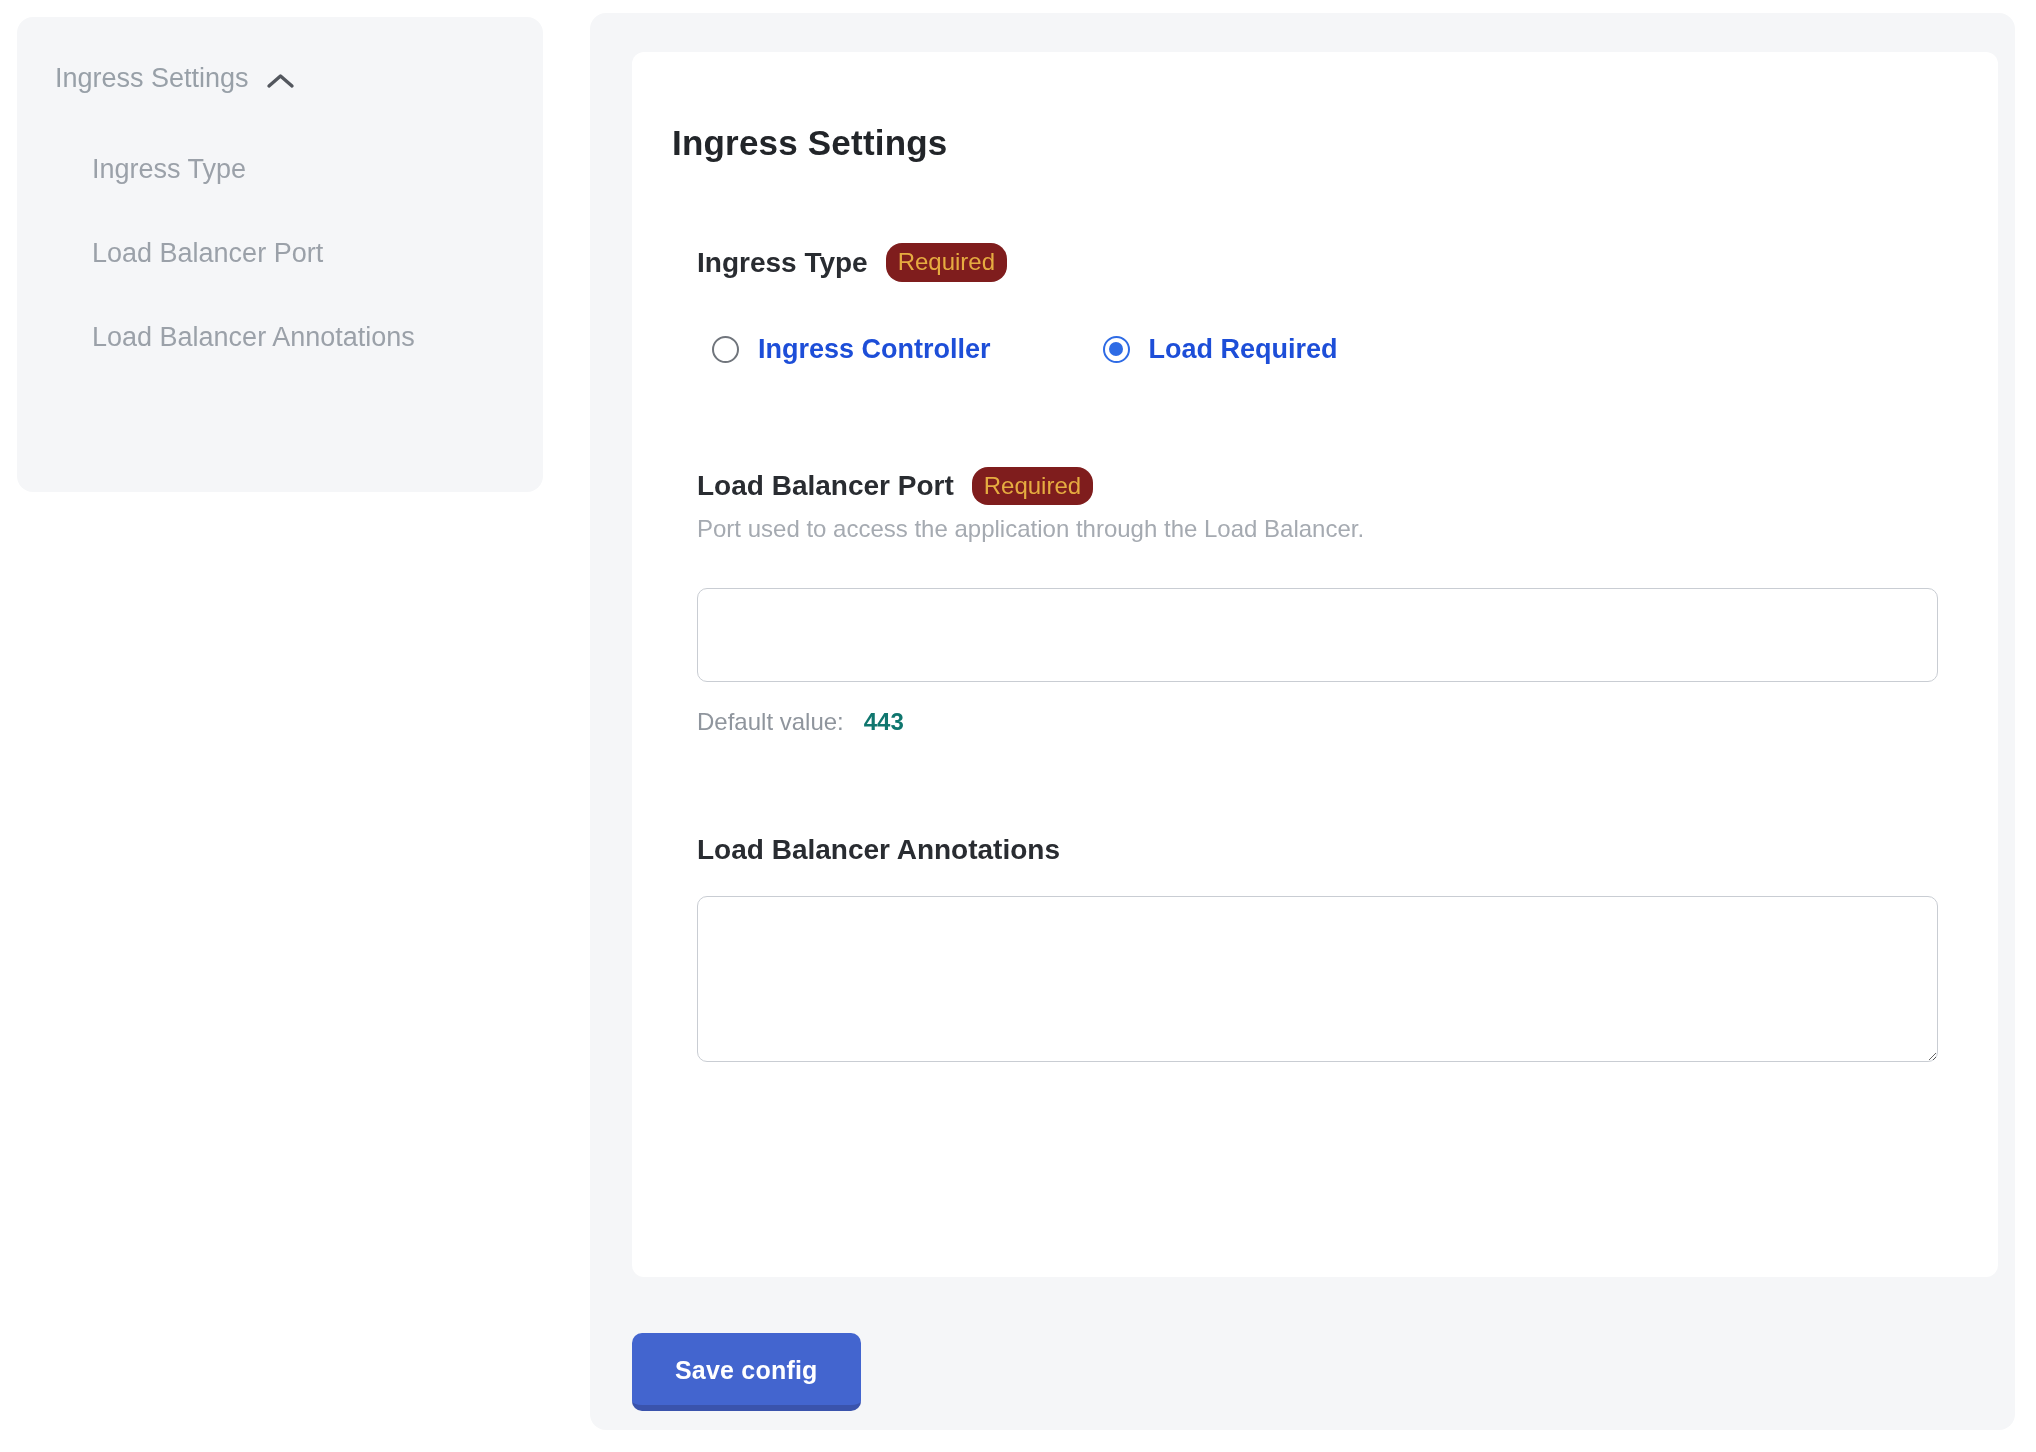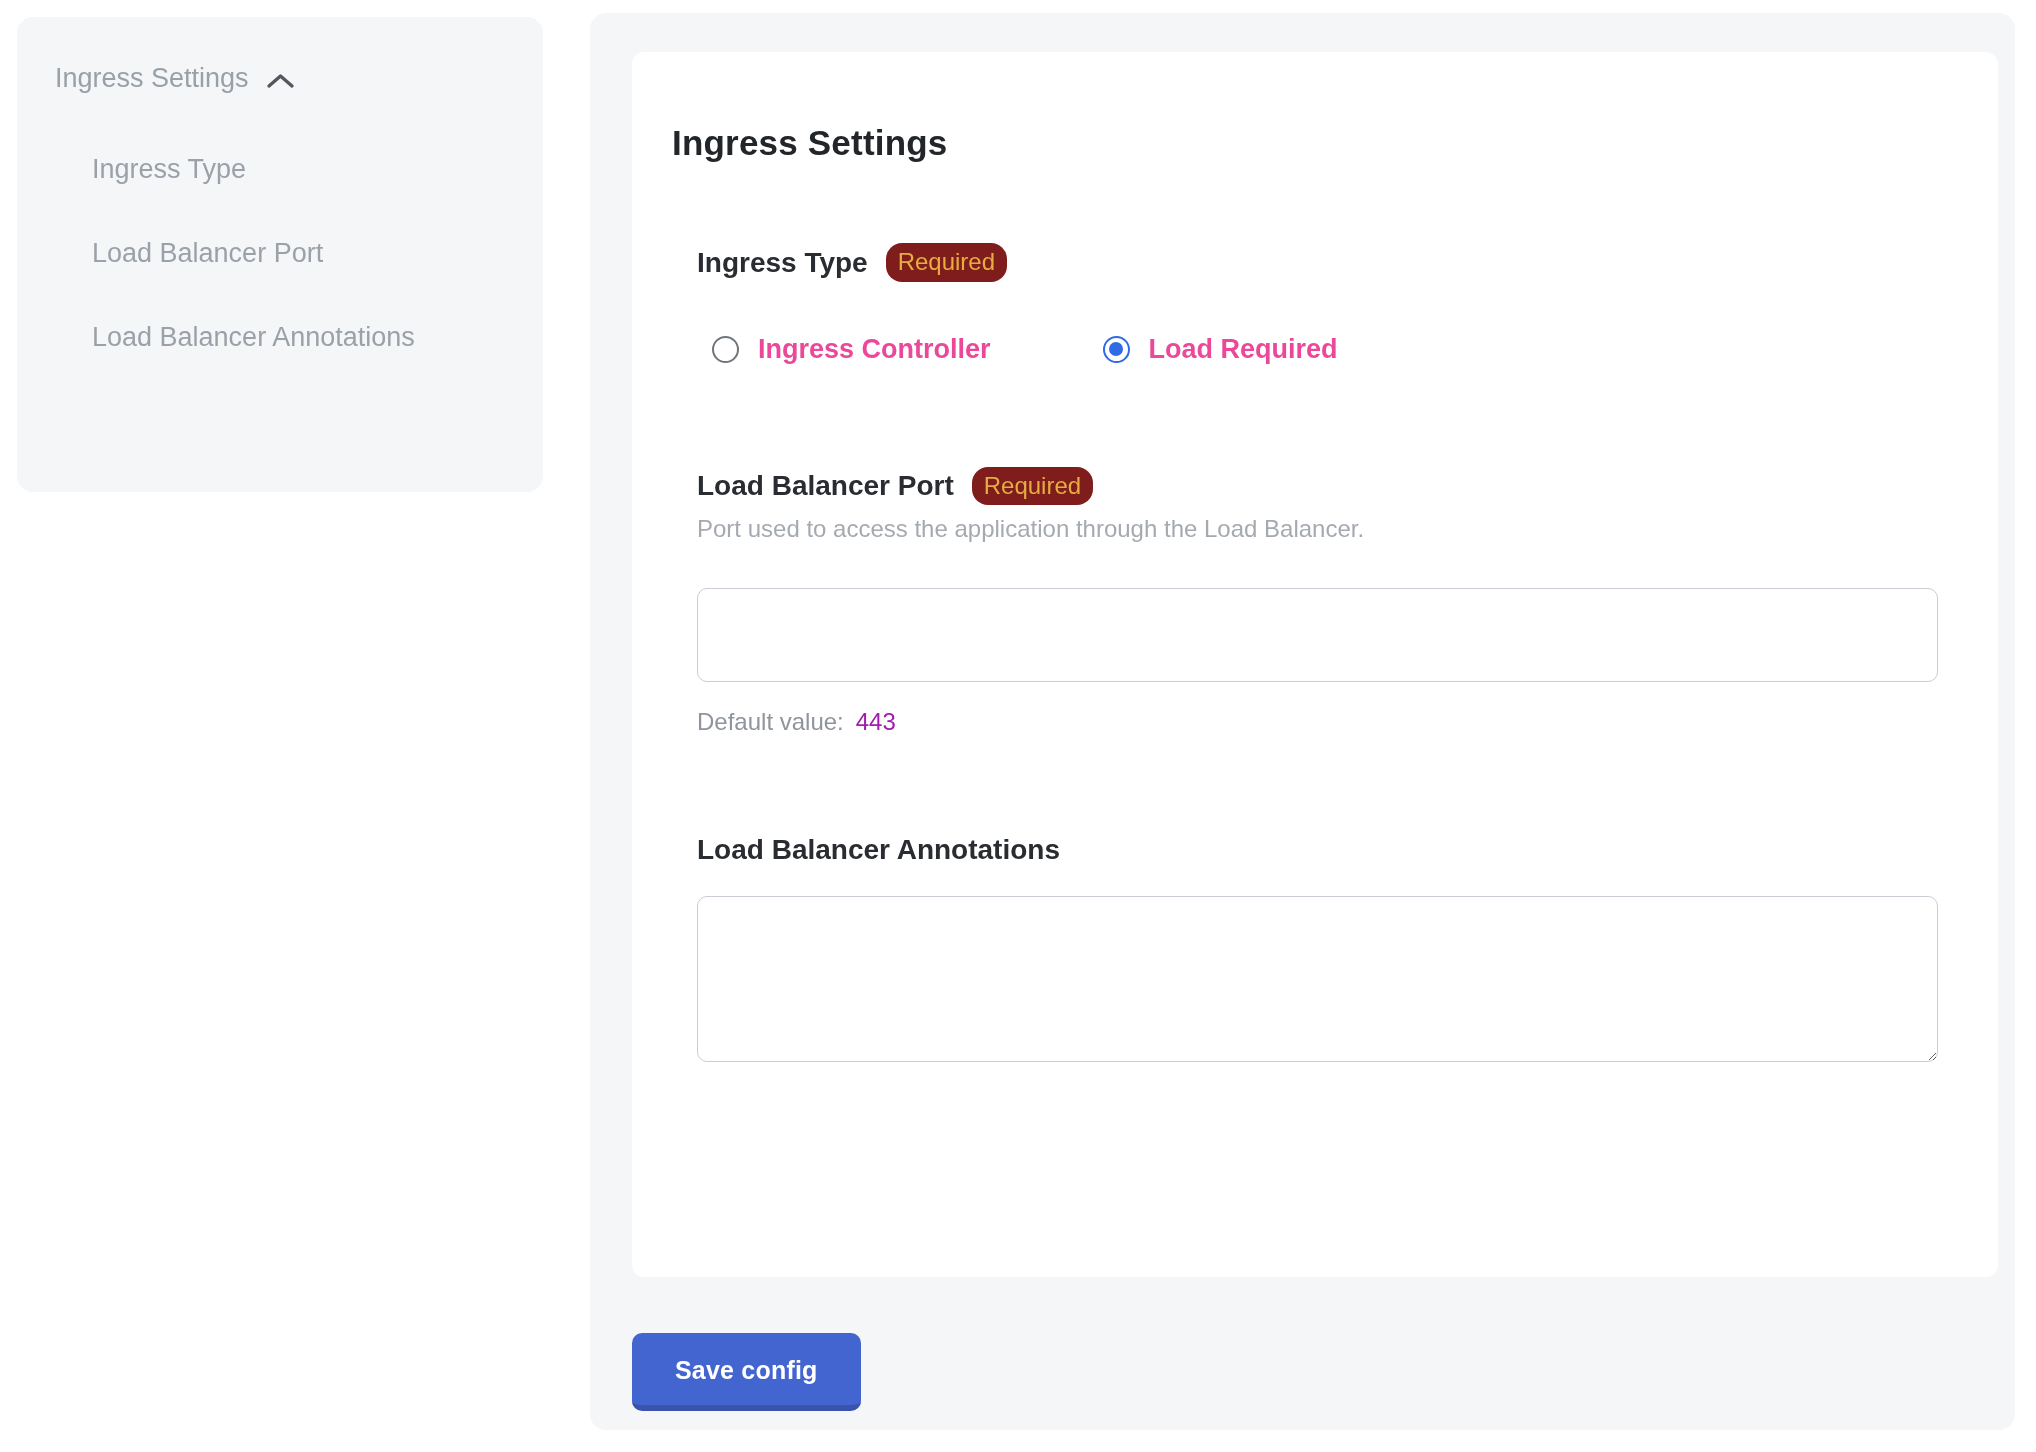--- a/index.html
+++ b/index.html
@@ -122,21 +122,21 @@
     left: 50%; top: 50%;
     width: 14px; height: 14px;
     margin: -7px 0 0 -7px;
     border-radius: 50%;
     background: #2E6BE5;
   }
   .radio-label {
     margin-left: 19px;
     font-size: 27px;
     font-weight: 600;
-    color: #ec4899;
+    color: #1d4ed8;
   }
 
   .section-lb-port { margin-top: 102px; }
   .text-input {
     display: block;
     margin-top: 45px;
     width: calc(100% - 20px);
     height: 94px;
     border: 1.5px solid #C9CDD3;
     border-radius: 10px;
@@ -146,23 +146,23 @@
     padding: 0 20px;
     color: #26292E;
     outline: none;
   }
   .helper {
     margin-top: 26px;
     font-size: 24px;
     color: #8F959D;
   }
   .helper .default-value {
-    color: #a21caf;
-    font-weight: 400;
-    margin-left: 12px;
+    color: #0f766e;
+    font-weight: 700;
+    margin-left: 20px;
   }
 
   .section-lb-annotations { margin-top: 98px; }
   .textarea-input {
     display: block;
     margin-top: 30px;
     width: calc(100% - 20px);
     height: 166px;
     border: 1.5px solid #C9CDD3;
     border-radius: 10px;

